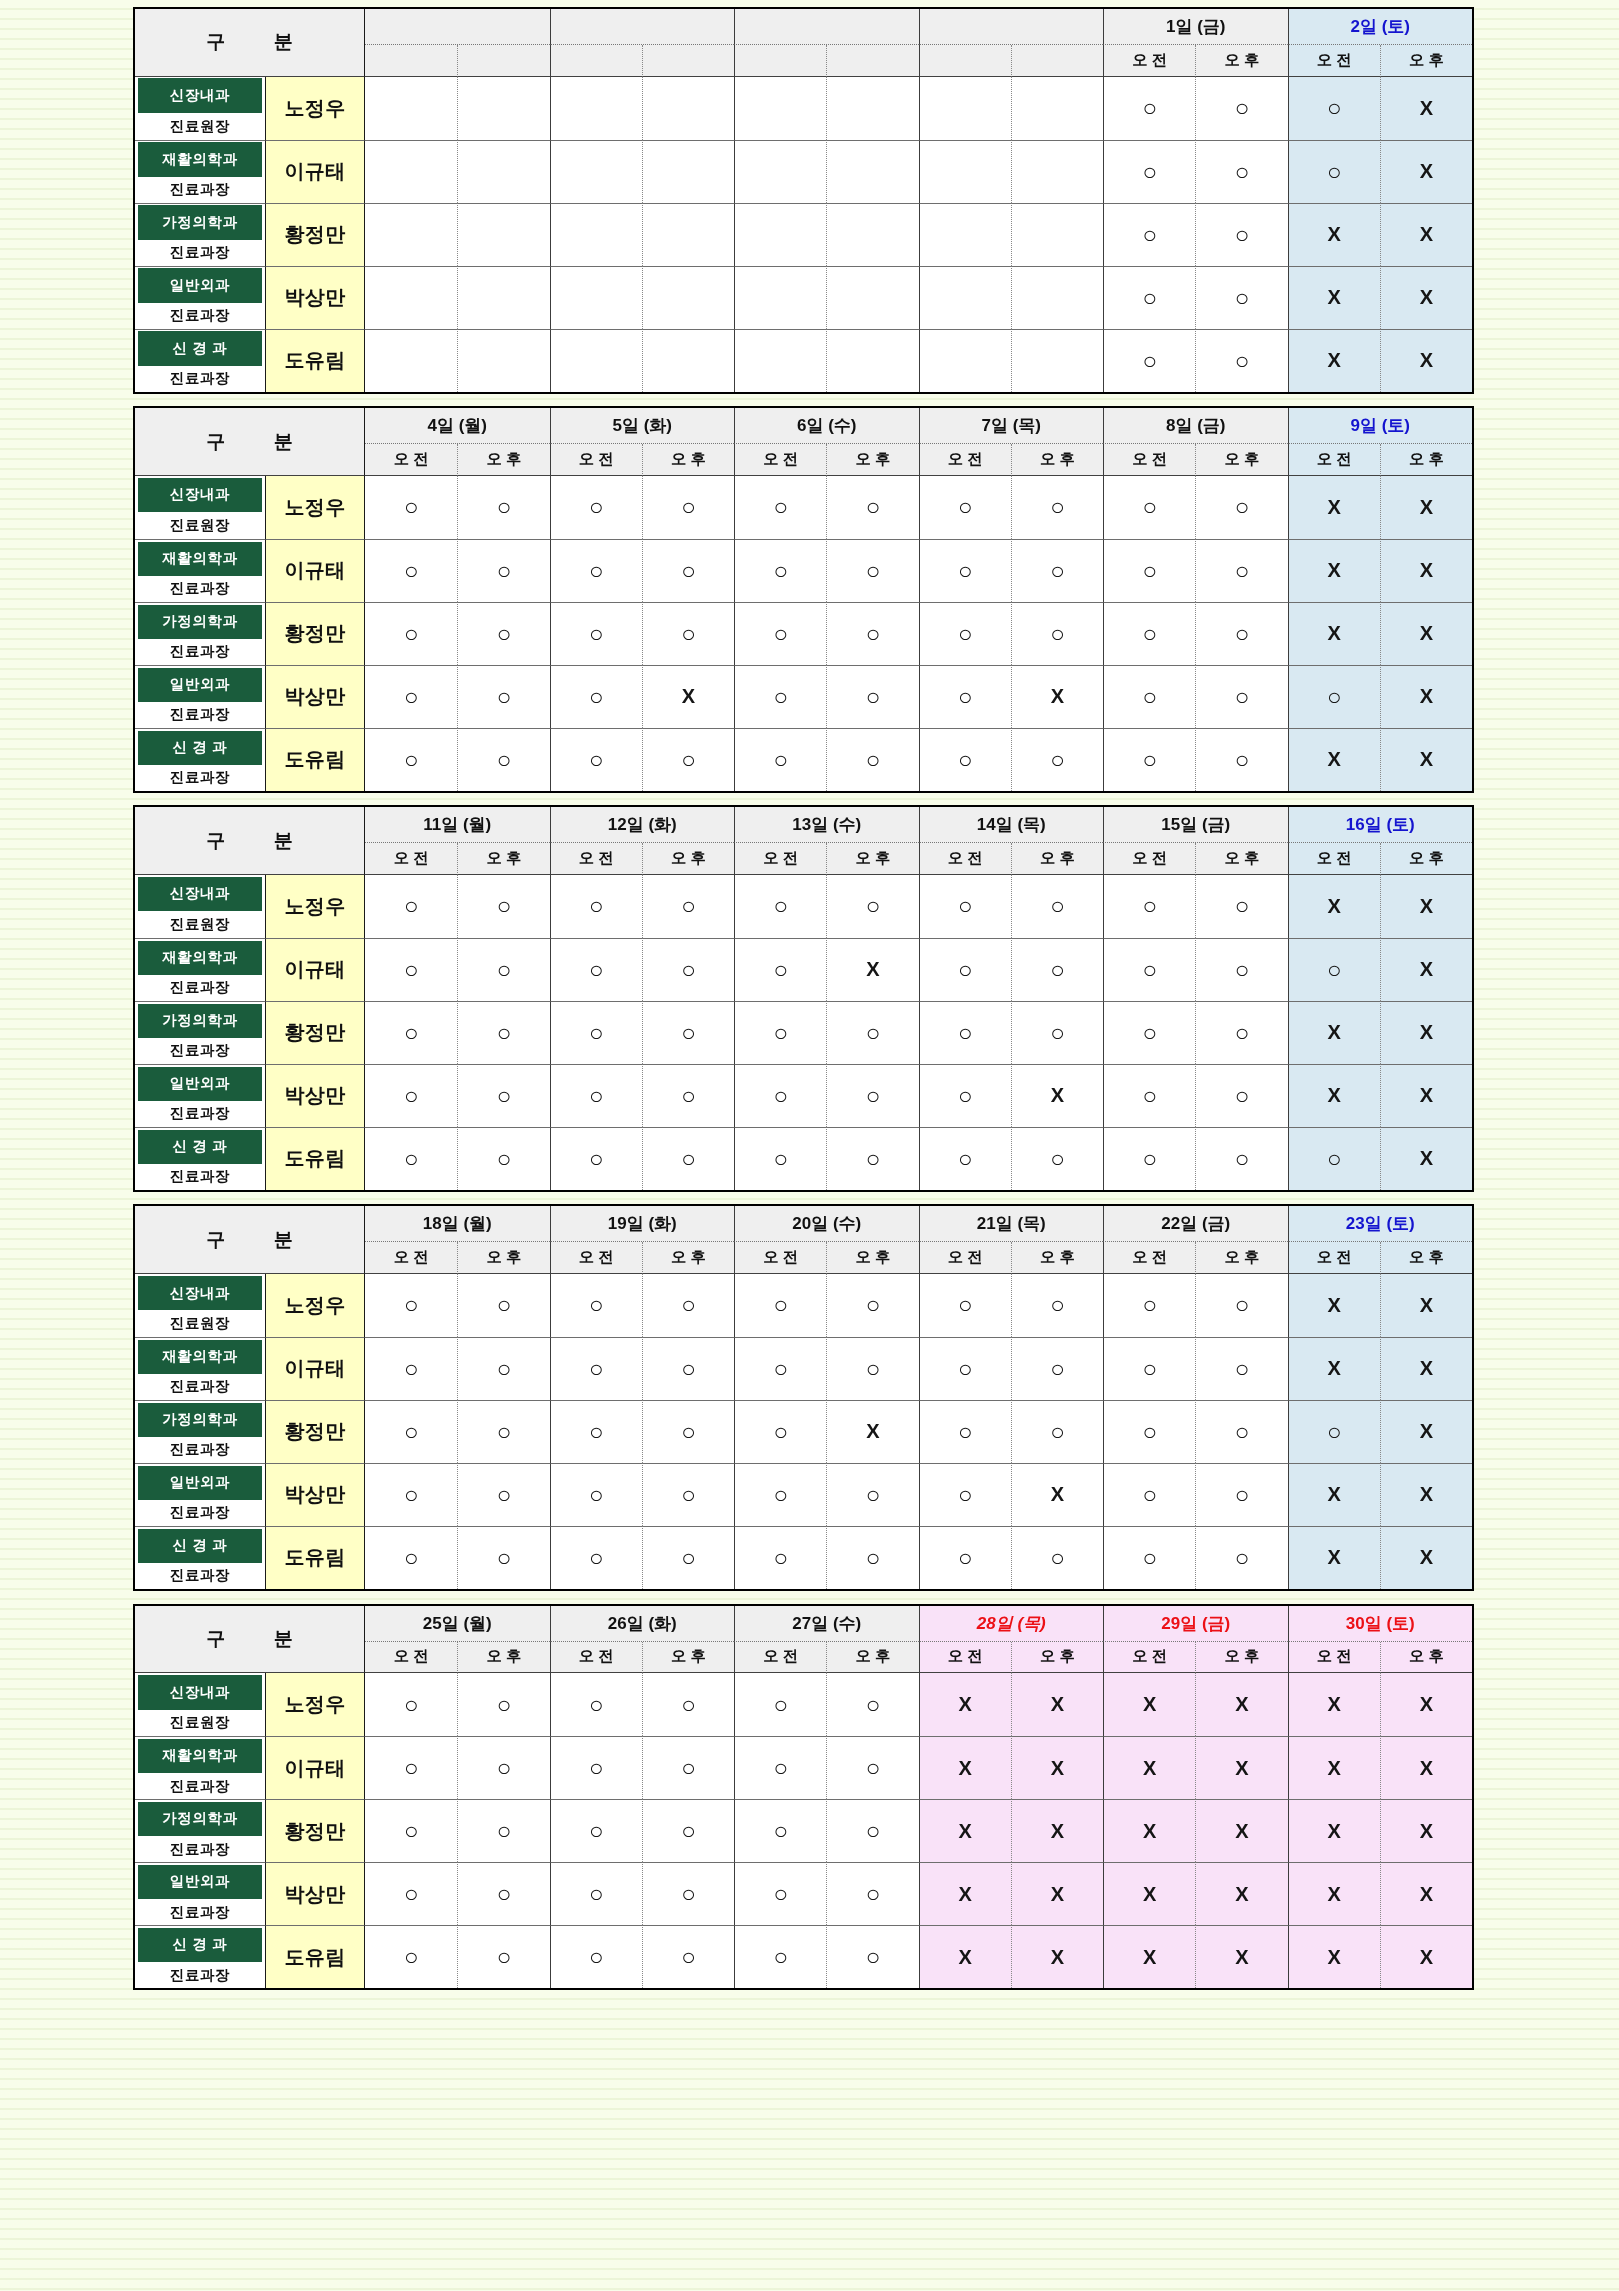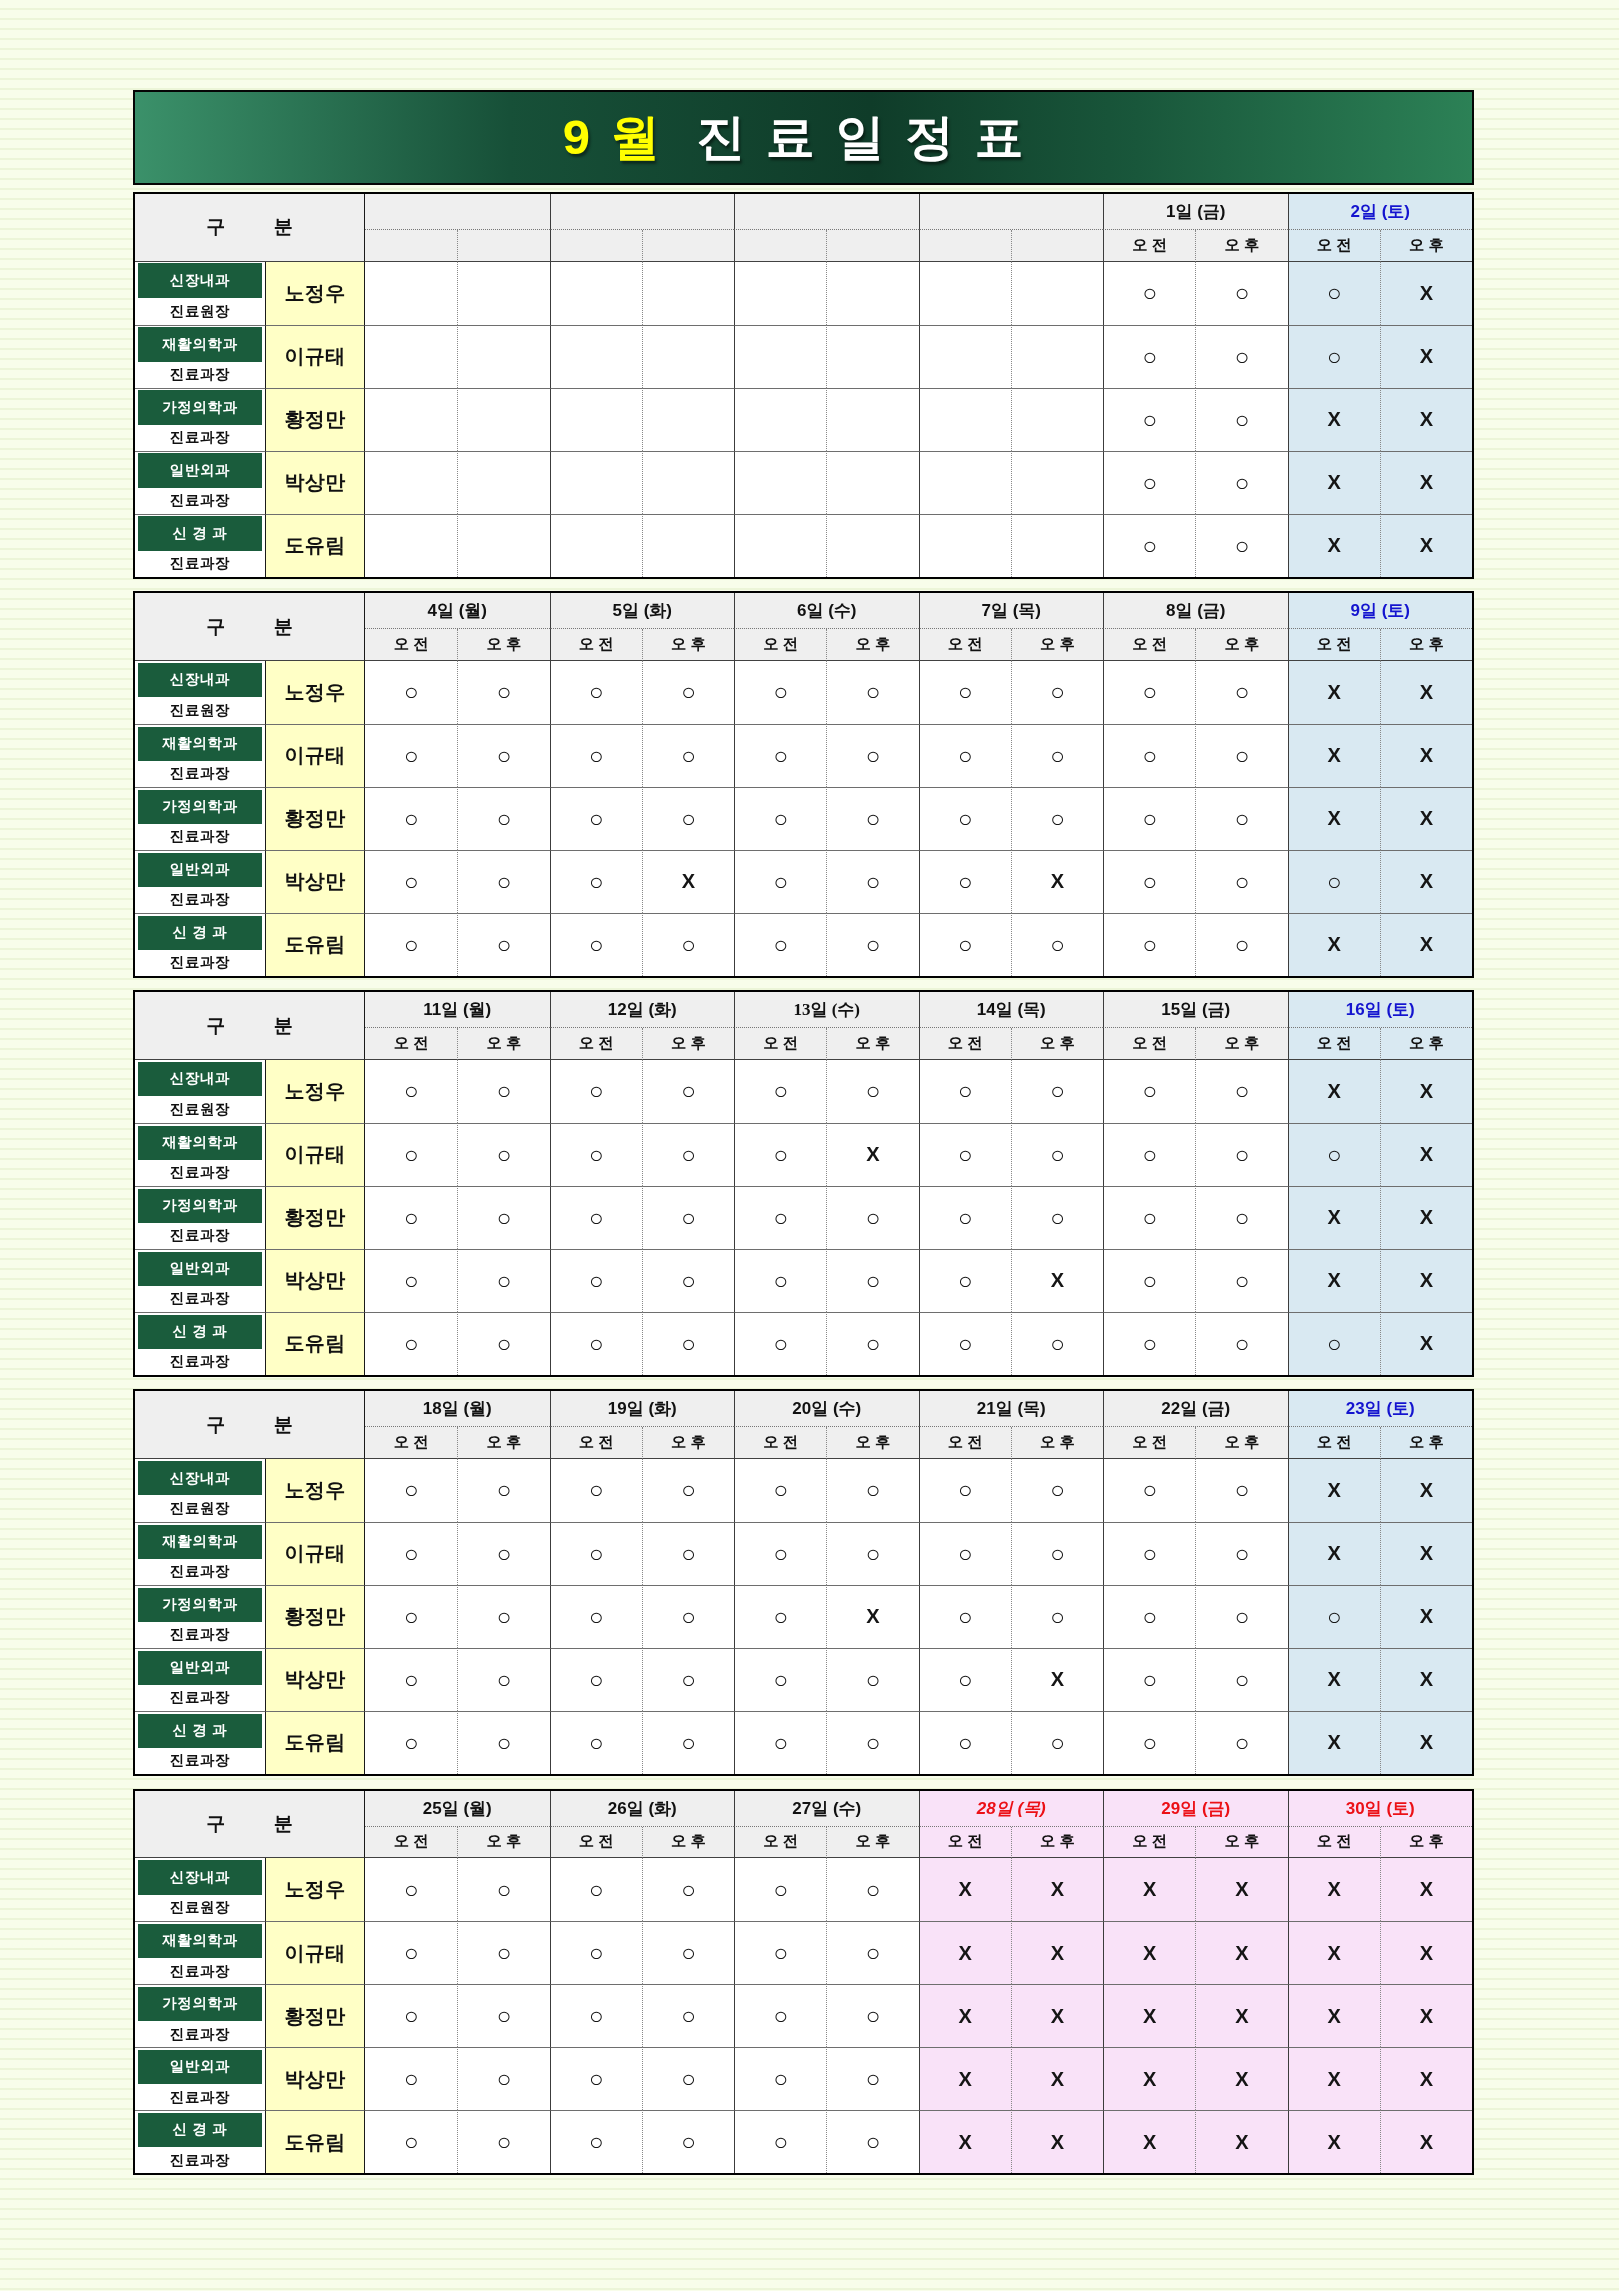--- a/index.html
+++ b/index.html
@@ -84,24 +84,20 @@
     background:var(--name-bg);font-size:20px;font-weight:bold;color:#111;
     border-right:0.9px solid #1a1a1a;letter-spacing:.02em;
   }
   .sym-o{font-size:24px;font-weight:400;color:#151515;}
   .sym-x{font-size:20px;font-weight:800;color:#151515;}
 </style>
 </head>
 <body>
 
 <div class="content">
-  <div class="banner">
-    <span class="t-month">9월</span>
-    <span class="t-main">진료일정표</span>
-  </div>
   <div id="tables">
       <div class="sched-table">
         <div class="cell gubun-cell" style="grid-area: 1 / 1 / span 2 / span 2;">구 분</div>
         <div class="cell date-cell" style="grid-area: 1 / 3 / span 1 / span 2;"></div>
         <div class="cell sub-cell" style="grid-area: 2 / 3 / span 1 / span 1;"></div>
         <div class="cell sub-cell half-sep" style="grid-area: 2 / 4 / span 1 / span 1;"></div>
         <div class="cell date-cell day-sep" style="grid-area: 1 / 5 / span 1 / span 2;"></div>
         <div class="cell sub-cell day-sep" style="grid-area: 2 / 5 / span 1 / span 1;"></div>
         <div class="cell sub-cell half-sep" style="grid-area: 2 / 6 / span 1 / span 1;"></div>
         <div class="cell date-cell day-sep" style="grid-area: 1 / 7 / span 1 / span 2;"></div>
@@ -469,21 +465,21 @@
         </div>
       </div>
       <div class="sched-table">
         <div class="cell gubun-cell" style="grid-area: 1 / 1 / span 2 / span 2;">구 분</div>
         <div class="cell date-cell" style="grid-area: 1 / 3 / span 1 / span 2;">11일 (월)</div>
         <div class="cell sub-cell" style="grid-area: 2 / 3 / span 1 / span 1;">오 전</div>
         <div class="cell sub-cell half-sep" style="grid-area: 2 / 4 / span 1 / span 1;">오 후</div>
         <div class="cell date-cell day-sep" style="grid-area: 1 / 5 / span 1 / span 2;">12일 (화)</div>
         <div class="cell sub-cell day-sep" style="grid-area: 2 / 5 / span 1 / span 1;">오 전</div>
         <div class="cell sub-cell half-sep" style="grid-area: 2 / 6 / span 1 / span 1;">오 후</div>
-        <div class="cell date-cell day-sep" style="grid-area: 1 / 7 / span 1 / span 2; font-family: Liberation Serif, serif;">13일 (수)</div>
+        <div class="cell date-cell day-sep" style="grid-area: 1 / 7 / span 1 / span 2;">13일 (수)</div>
         <div class="cell sub-cell day-sep" style="grid-area: 2 / 7 / span 1 / span 1;">오 전</div>
         <div class="cell sub-cell half-sep" style="grid-area: 2 / 8 / span 1 / span 1;">오 후</div>
         <div class="cell date-cell day-sep" style="grid-area: 1 / 9 / span 1 / span 2;">14일 (목)</div>
         <div class="cell sub-cell day-sep" style="grid-area: 2 / 9 / span 1 / span 1;">오 전</div>
         <div class="cell sub-cell half-sep" style="grid-area: 2 / 10 / span 1 / span 1;">오 후</div>
         <div class="cell date-cell day-sep" style="grid-area: 1 / 11 / span 1 / span 2;">15일 (금)</div>
         <div class="cell sub-cell day-sep" style="grid-area: 2 / 11 / span 1 / span 1;">오 전</div>
         <div class="cell sub-cell half-sep" style="grid-area: 2 / 12 / span 1 / span 1;">오 후</div>
         <div class="cell date-cell tint-sat txt-sat day-sep" style="grid-area: 1 / 13 / span 1 / span 2;">16일 (토)</div>
         <div class="cell sub-cell tint-sat day-sep" style="grid-area: 2 / 13 / span 1 / span 1;">오 전</div>

